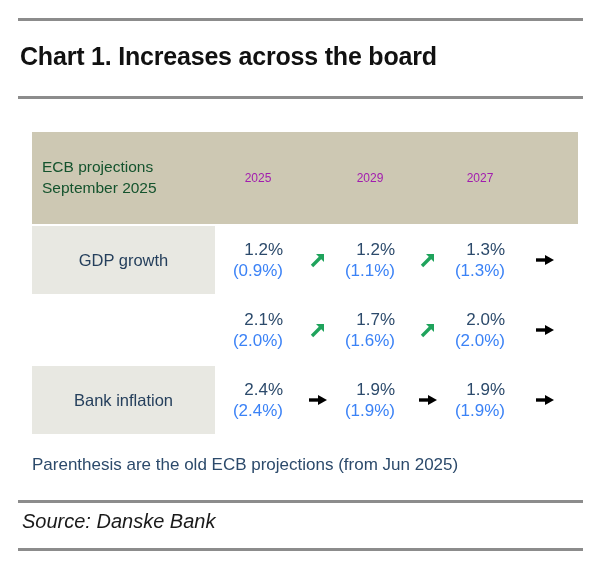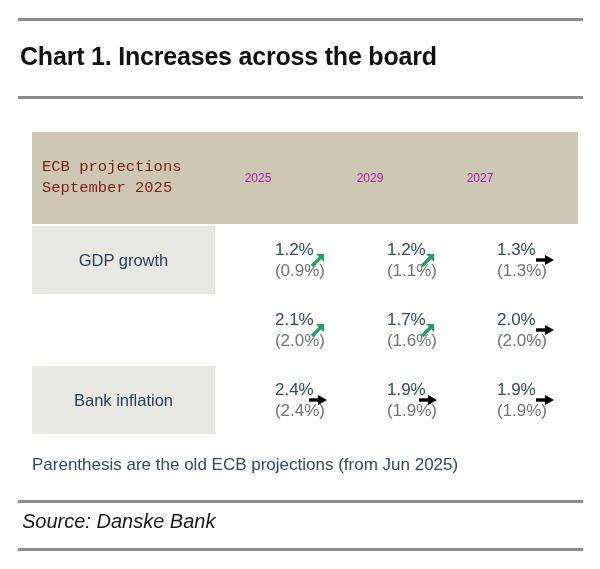--- a/index.html
+++ b/index.html
@@ -53,24 +53,23 @@
     position: relative;
     background: #cdc8b3;
     height: 92px;
   }
   .header-band .hdr-label {
     position: absolute;
     left: 10px;
     top: 50%;
     transform: translateY(-50%);
     font-size: 15.5px;
-    color: #7f1d1d;
+    color: #14532d;
     line-height: 1.35;
     white-space: nowrap;
-    font-family: Liberation Mono, monospace;
   }
   .header-band .hdr-year {
     position: absolute;
     top: 50%;
     transform: translate(-50%, -50%);
     font-size: 12px;
     color: #a21caf;
     white-space: nowrap;
     text-align: right;
   }
@@ -96,30 +95,29 @@
   }
   .row-label span {
     font-size: 16.5px;
     color: #253f5c;
     white-space: nowrap;
   }
   .cell-val {
     position: absolute;
     top: 50%;
     transform: translate(-50%, -50%);
-    text-align: left;
+    text-align: right;
     line-height: 1.25;
     font-size: 17px;
     color: #2c4a6b;
     white-space: nowrap;
-    margin-left: 42px;
   }
   .cell-val .old {
     display: block;
-    color: #737373;
+    color: #3b82f6;
   }
   .cell-val.c0 { left: 226px; }
   .cell-val.c1 { left: 338px; }
   .cell-val.c2 { left: 448px; }
 
   .cell-arrow {
     position: absolute;
     top: 50%;
     transform: translate(-50%, -50%);
     width: 26px;

